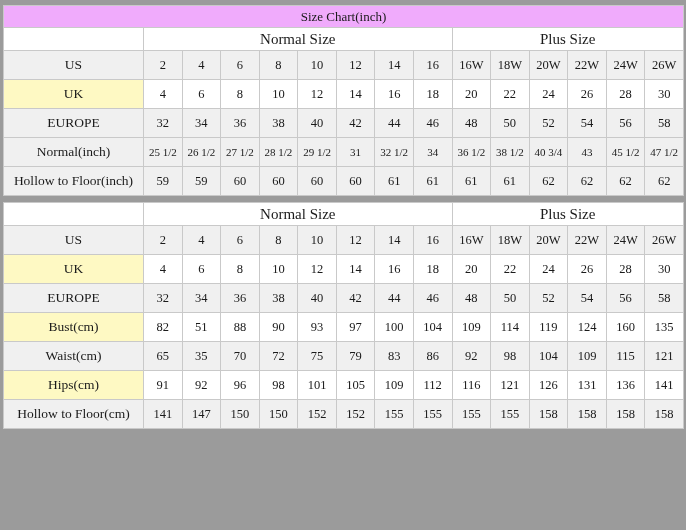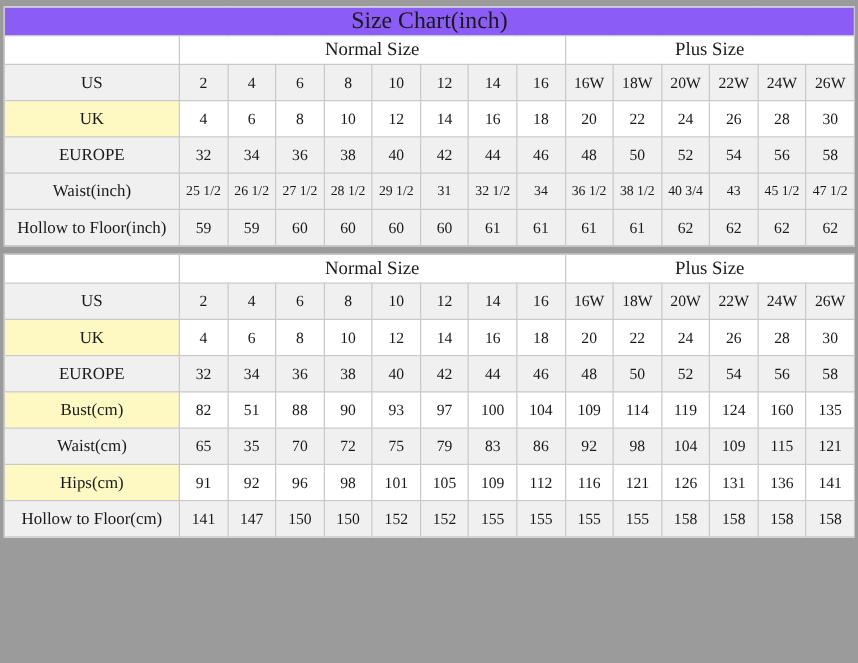--- a/index.html
+++ b/index.html
@@ -29,23 +29,23 @@
   }
   table.chart td, table.chart th {
     border: 1px solid #c9c9c9;
     text-align: center;
     vertical-align: middle;
     font-weight: normal;
     color: #1a1a1a;
     padding: 0;
   }
   .title-cell {
-    font-size: 19px;
+    font-size: 13px;
     height: 21px;
-    background: #8b5cf6;
+    background: #f0abfc;
   }
   .group-cell {
     font-size: 15px;
     height: 22px;
     background: #ffffff;
   }
   .blank-cell {
     background: #ffffff;
   }
   .rowlabel {
@@ -135,21 +135,21 @@
         <td class="datacell shade">48</td>
         <td class="datacell shade">50</td>
         <td class="datacell shade">52</td>
         <td class="datacell shade">54</td>
         <td class="datacell shade">56</td>
         <td class="datacell shade">58</td>
       </tr>
 
 
       <tr>
-        <td class="rowlabel shade">Waist(inch)</td>
+        <td class="rowlabel shade">Normal(inch)</td>
         <td class="datacell shade small">25 1/2</td>
         <td class="datacell shade small">26 1/2</td>
         <td class="datacell shade small">27 1/2</td>
         <td class="datacell shade small">28 1/2</td>
         <td class="datacell shade small">29 1/2</td>
         <td class="datacell shade small">31</td>
         <td class="datacell shade small">32 1/2</td>
         <td class="datacell shade small">34</td>
         <td class="datacell shade small">36 1/2</td>
         <td class="datacell shade small">38 1/2</td>

